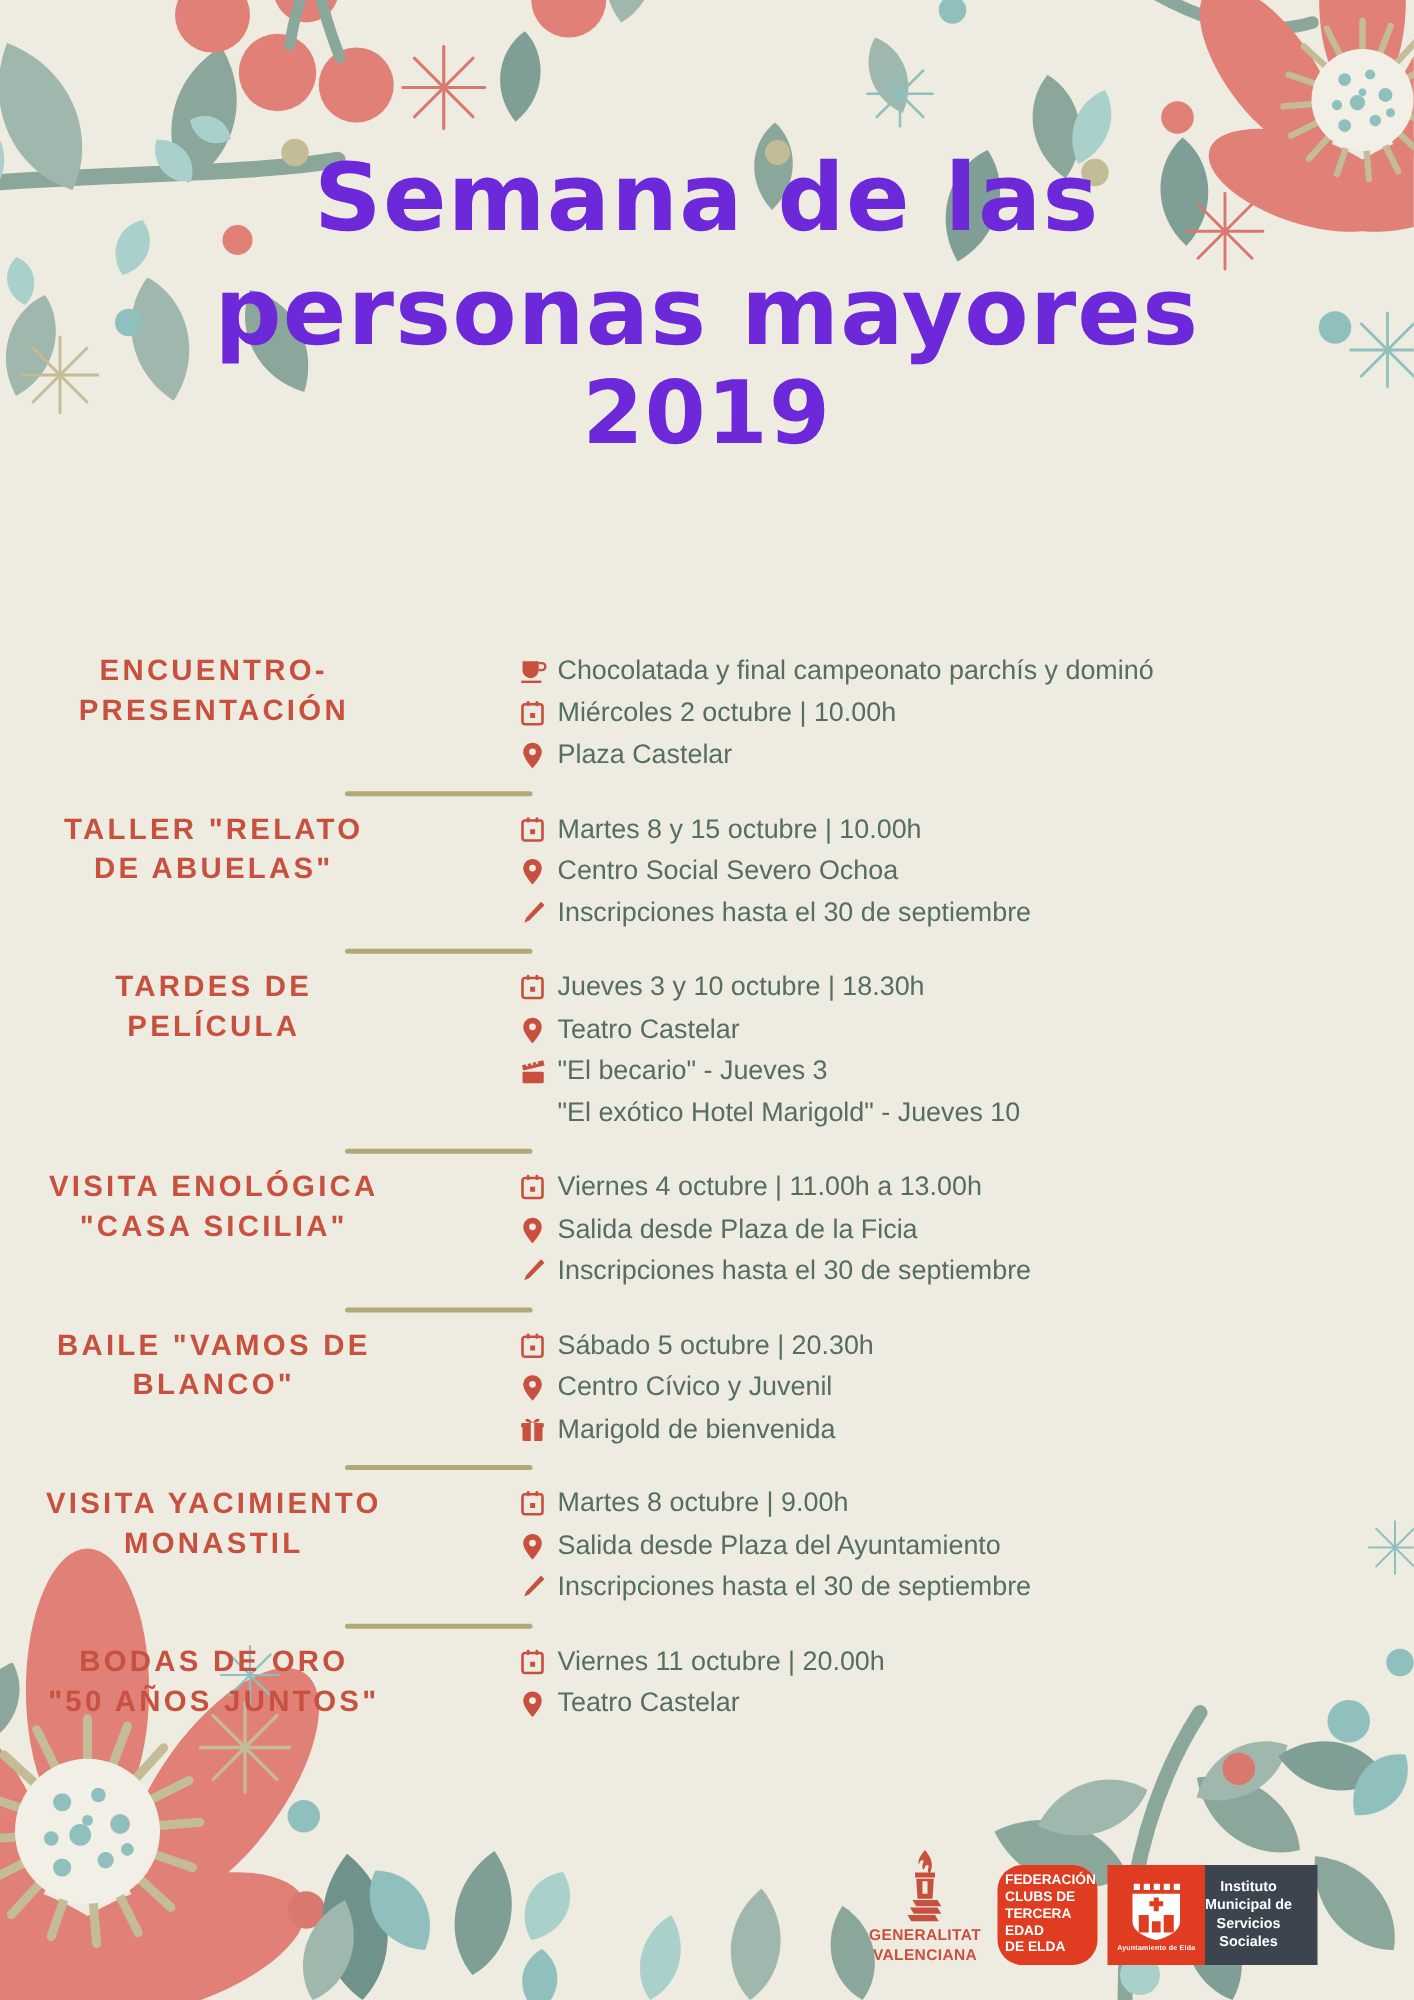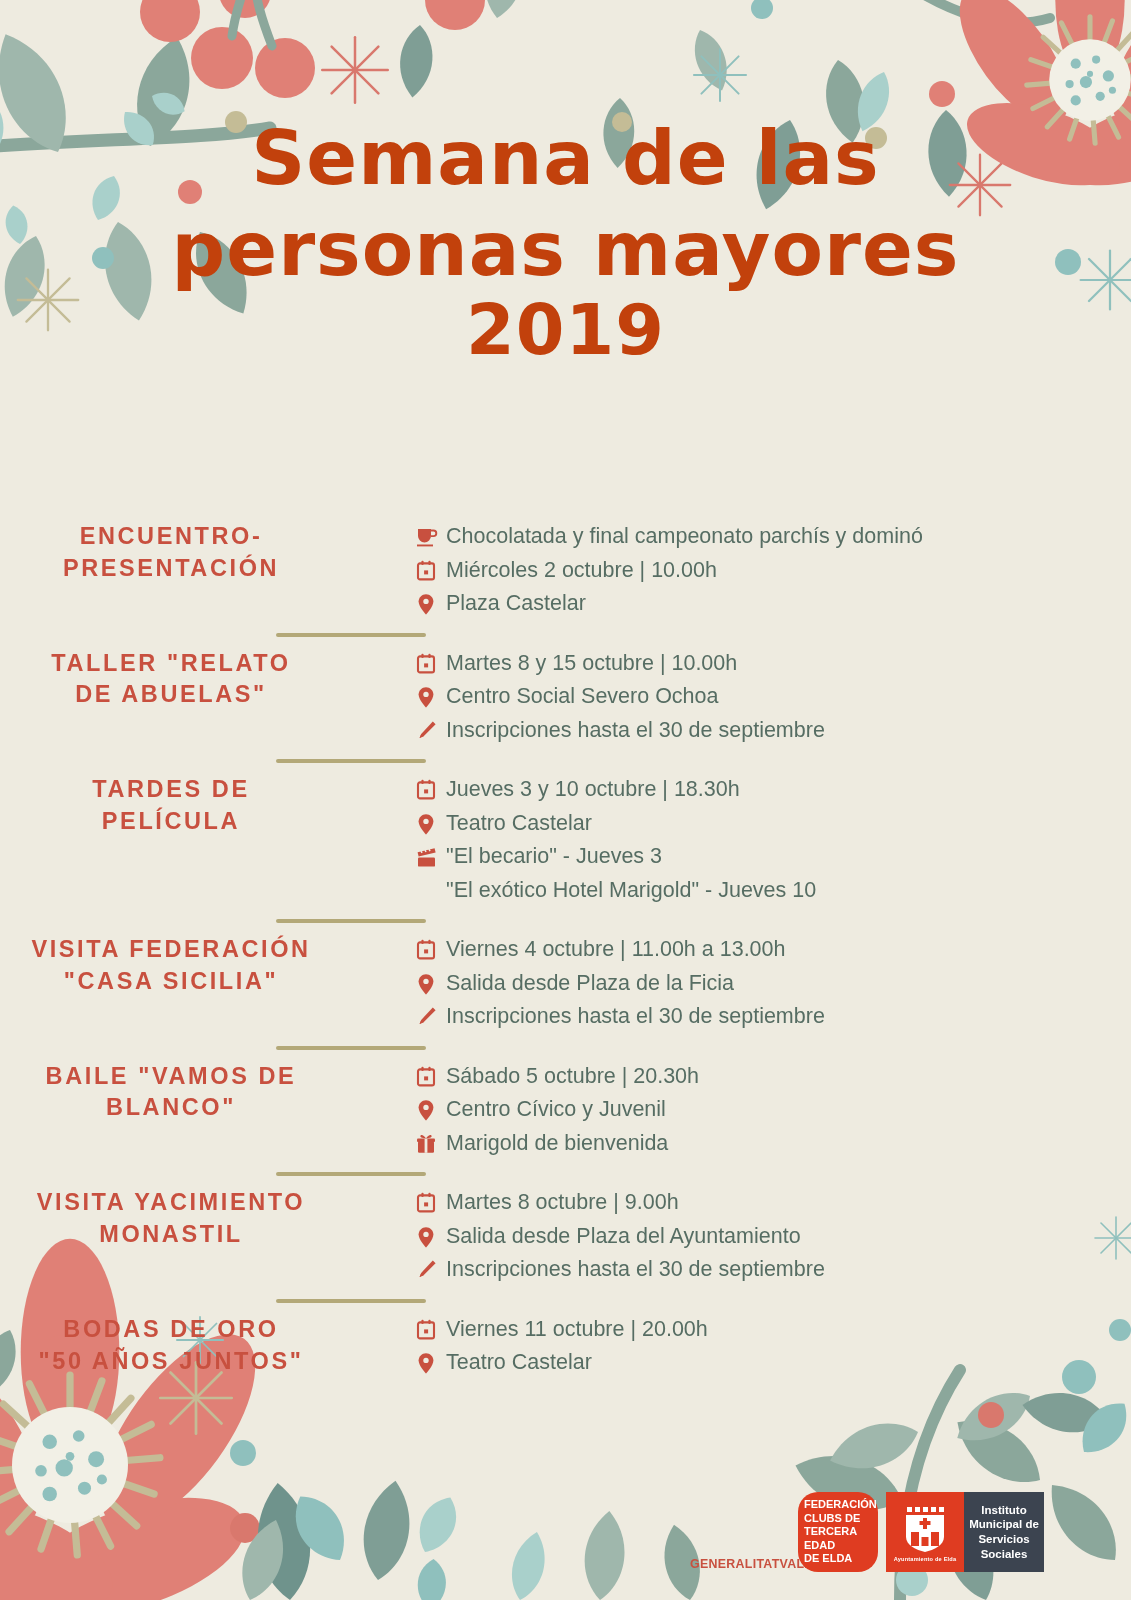--- a/index.html
+++ b/index.html
@@ -8,21 +8,21 @@
     background:#eeebe0;
     font-family:"Liberation Sans", sans-serif;
     overflow:hidden;position:relative;
   }
   #poster{position:relative;width:1131px;height:1600px;overflow:hidden;background:#eeebe0;}
   #deco-layer{position:absolute;inset:0;z-index:0;}
 
   
   .title-wrap{position:absolute;top:120px;left:0;width:1131px;text-align:center;z-index:5;}
   .title-line{
-    color:#c2410c;font-weight:bold;line-height:1.02;
+    color:#6d28d9;font-weight:bold;line-height:1.02;
     font-family:"DejaVu Sans", sans-serif;
     letter-spacing:1px;
   }
   #title-1{font-size:75px;}
   #title-2{font-size:75px;margin-top:14px;}
   #title-3{font-size:70px;margin-top:8px;}
 
   
   .badge-wrap{position:absolute;left:762px;top:296px;width:340px;height:200px;z-index:6;}
   .badge-svg{position:absolute;left:0;top:0;}
@@ -43,26 +43,26 @@
   .ev-lines{flex:1;padding-left:56px;box-sizing:border-box;}
   .ev-line{display:flex;align-items:flex-start;margin-bottom:3px;}
   .ev-ico{width:30px;min-width:30px;height:27px;display:flex;align-items:center;justify-content:flex-start;padding-top:3px;}
   .ev-txt{font-size:21.5px;color:#566d63;line-height:1.42;font-family:"Liberation Sans",sans-serif;white-space:nowrap;}
   .ev-cont{padding-left:30px;}
   .divider{width:150px;height:4px;background:#b3a878;margin:11px 0 11px 276px;border-radius:2px;}
 
   
   #logos{position:absolute;left:690px;top:1452px;width:405px;height:120px;z-index:7;
          display:flex;align-items:flex-end;}
-  .logo-gv{width:100px;display:flex;flex-direction:row;align-items:flex-end;}
+  .logo-gv{width:100px;display:flex;flex-direction:column;align-items:center;}
   .gv-txt{color:#c8503f;font-weight:bold;font-size:12.4px;line-height:1.12;text-align:center;letter-spacing:.3px;margin-top:2px;}
   .logo-box{width:80px;height:80px;display:flex;align-items:center;justify-content:center;margin-left:8px;border-radius:20px;}
   .logo-fed{background:#df3c21;}
   .logo-ayto{background:#df3c21;width:78px;height:80px;margin-left:8px;position:relative;display:flex;flex-direction:column;align-items:center;justify-content:center;}
-  .logo-ims{background:#3c4450;width:80px;height:80px;margin-left:0;display:flex;align-items:center;justify-content:center;}
+  .logo-ims{background:#3c4450;width:90px;height:80px;margin-left:0;display:flex;align-items:center;}
   .fed-txt{color:#fff;font-weight:bold;font-size:11px;line-height:1.22;padding-left:6px;width:100%;box-sizing:border-box;}
   .ims-txt{color:#fff;font-weight:bold;font-size:11.5px;line-height:1.28;text-align:center;}
   .ayto-cap{color:#fff;font-size:5.6px;font-weight:bold;margin-top:3px;letter-spacing:.2px;}
 </style>
 </head>
 <body>
 
 <div id="poster">
 
   <svg id="deco-layer" width="1131" height="1600" viewBox="0 0 1131 1600">
@@ -443,21 +443,21 @@
             <span class="ev-txt">"El becario" - Jueves 3</span>
           </div>
           <div class="ev-line">
             <span class="ev-txt ev-cont">"El exótico Hotel Marigold" - Jueves 10</span>
           </div>
         </div>
       </div>
       <div class="divider"></div>
       <div class="event">
         <div class="ev-title">
-          <div>VISITA FEDERACIÓN</div>
+          <div>VISITA ENOLÓGICA</div>
           <div>"CASA SICILIA"</div>
         </div>
         <div class="ev-lines">
           <div class="ev-line">
             <span class="ev-ico">
               <svg width="22" height="23" viewBox="0 0 22 23">
                 <rect x="2" y="3.4" width="16" height="16" rx="2" fill="none" stroke="#c8503f" stroke-width="2.1"></rect>
            <rect x="5.4" y="0.7" width="2.2" height="4.2" rx="1" fill="#c8503f"></rect>
            <rect x="12.4" y="0.7" width="2.2" height="4.2" rx="1" fill="#c8503f"></rect>
            <rect x="8.1" y="10.4" width="4" height="4" fill="#c8503f"></rect>

